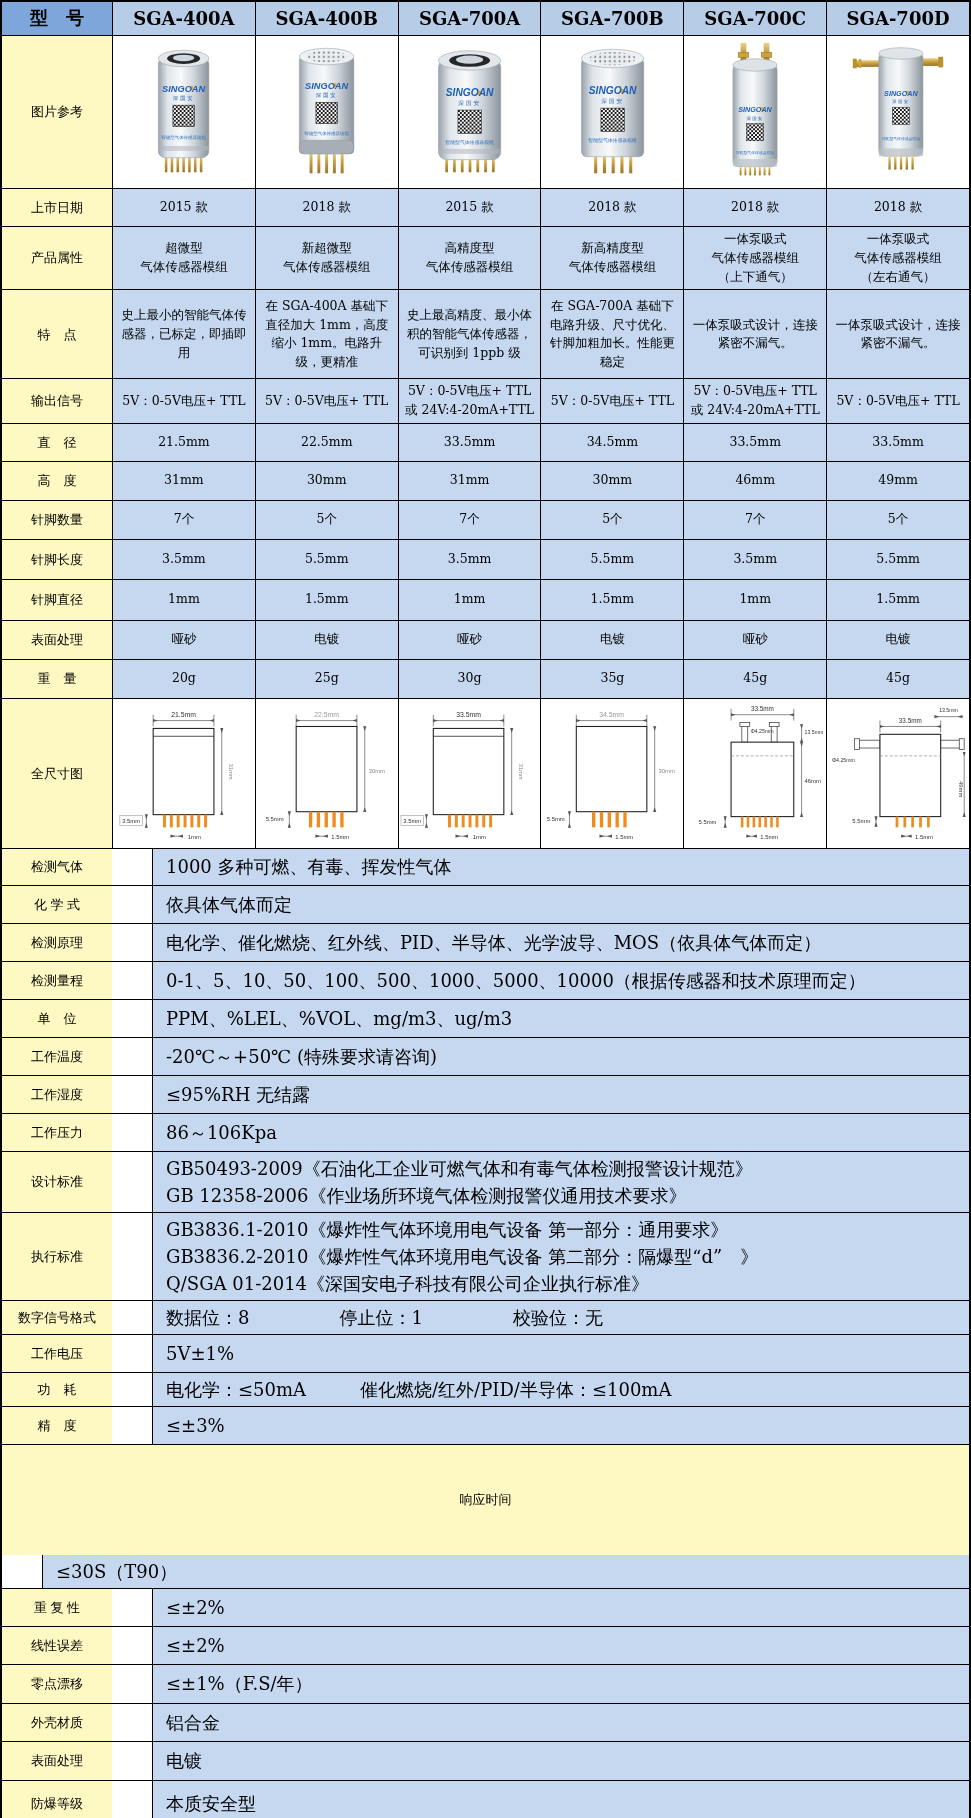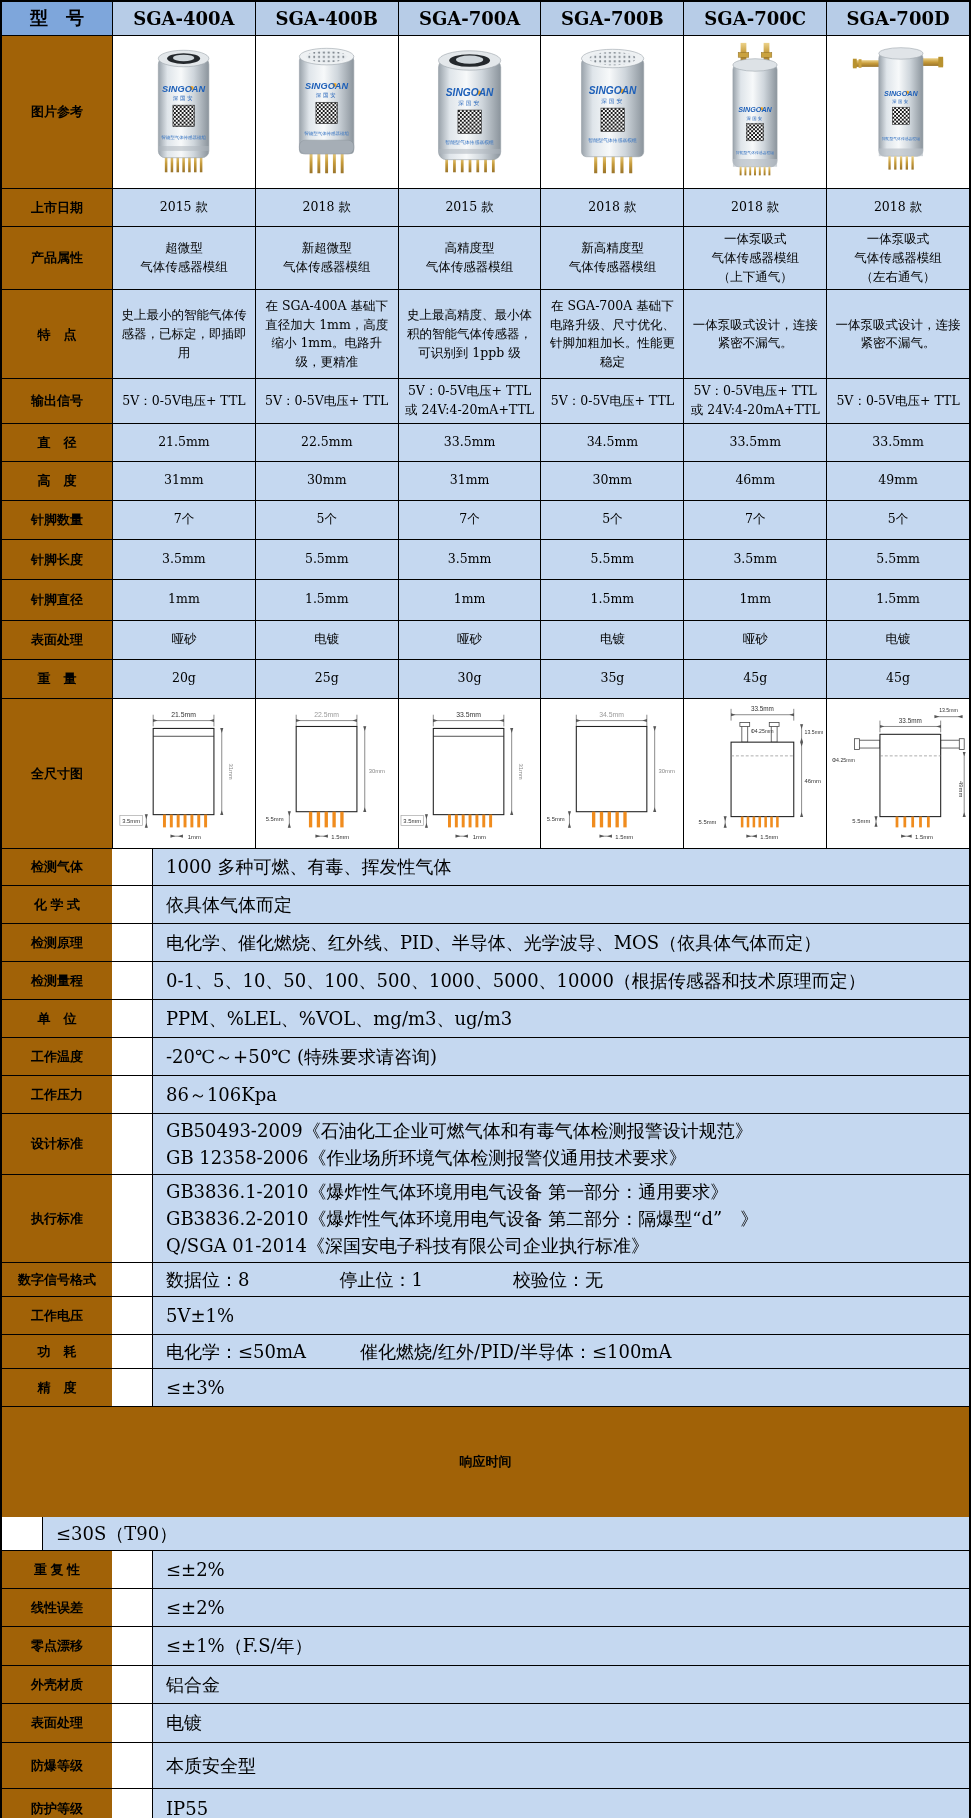--- a/index.html
+++ b/index.html
@@ -5,21 +5,21 @@
   html,body{margin:0;padding:0;background:#fff;}
   body{font-family:"Liberation Sans","DejaVu Sans",sans-serif;color:#000;}
   .sheet{width:971px;box-sizing:border-box;border:2px solid #000;background:#fff;}
   .trow{display:flex;align-items:stretch;border-top:1.8px solid #000;}
   .trow.head{border-top:none;}
   .cell{box-sizing:border-box;flex:1 1 0;border-left:1.8px solid #000;display:flex;
         align-items:center;justify-content:center;text-align:center;
         white-space:pre-line;font-size:12.5px;line-height:1.5;background:#C5D8F0;
         padding:3px 5px;font-family:"DejaVu Serif","Liberation Serif",serif;}
   .cell:first-child{border-left:none;}
-  .label{flex:0 0 110px;background:#a16207;font-weight:bold;font-size:13px;
+  .label{flex:0 0 110px;background:#fef9c3;font-weight:normal;font-size:13px;
          font-family:"Liberation Sans","DejaVu Sans",sans-serif;}
   .head .cell{background:#B7CCE7;font-weight:bold;font-size:18px;min-height:33px;}
   .head .label{background:#7EA6DB;}
   .photo-cell,.diag-cell{background:#fff;padding:2px 0;}
   .wide{justify-content:flex-start;text-align:left;padding-left:13px;font-size:18px;margin-left:40px;}
   svg text{font-family:"Liberation Sans","DejaVu Sans",sans-serif;}
   .dimtxt{fill:#333;}
   .dimln{stroke:#555;stroke-width:.7;fill:none;}
   .bodyln{stroke:#222;stroke-width:1.1;fill:#fff;}
 </style>
@@ -510,20 +510,24 @@
       </div>
       <div class="trow" style="min-height: 37px;">
         <div class="cell label">单　位</div>
         <div class="cell wide">PPM、%LEL、%VOL、mg/m3、ug/m3</div>
       </div>
       <div class="trow" style="min-height: 37px;">
         <div class="cell label">工作温度</div>
         <div class="cell wide">-20℃～+50℃ (特殊要求请咨询)</div>
       </div>
       <div class="trow" style="min-height: 37px;">
+        <div class="cell label">工作湿度</div>
+        <div class="cell wide">≤95%RH 无结露</div>
+      </div>
+      <div class="trow" style="min-height: 37px;">
         <div class="cell label">工作压力</div>
         <div class="cell wide">86～106Kpa</div>
       </div>
       <div class="trow" style="min-height: 56px;">
         <div class="cell label">设计标准</div>
         <div class="cell wide">GB50493-2009《石油化工企业可燃气体和有毒气体检测报警设计规范》
 GB 12358-2006《作业场所环境气体检测报警仪通用技术要求》</div>
       </div>
       <div class="trow" style="min-height: 74px;">
         <div class="cell label">执行标准</div>

